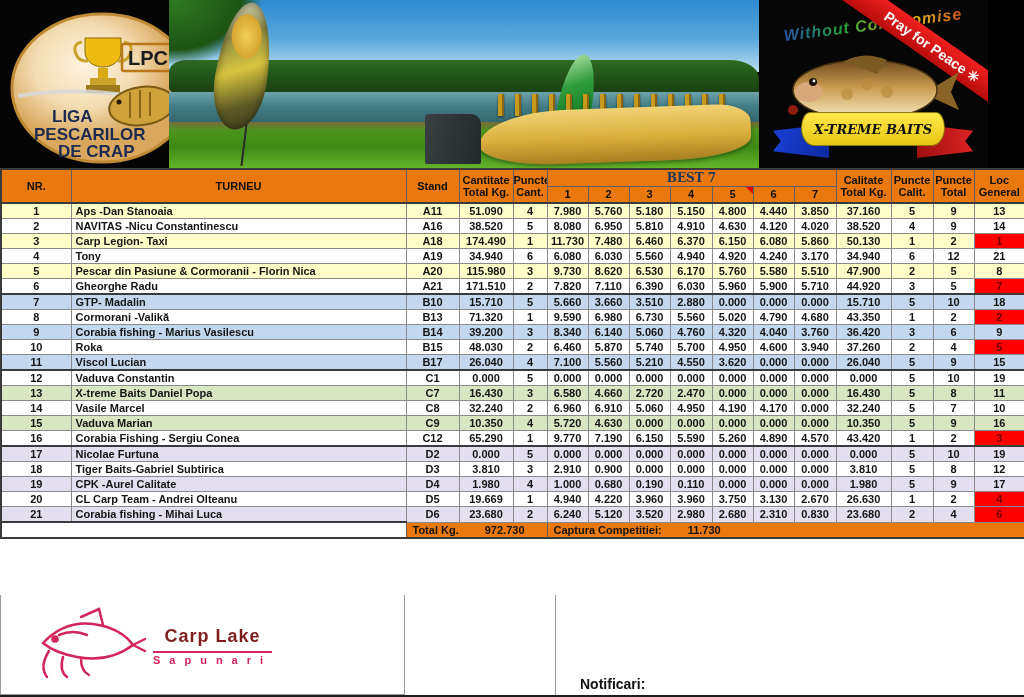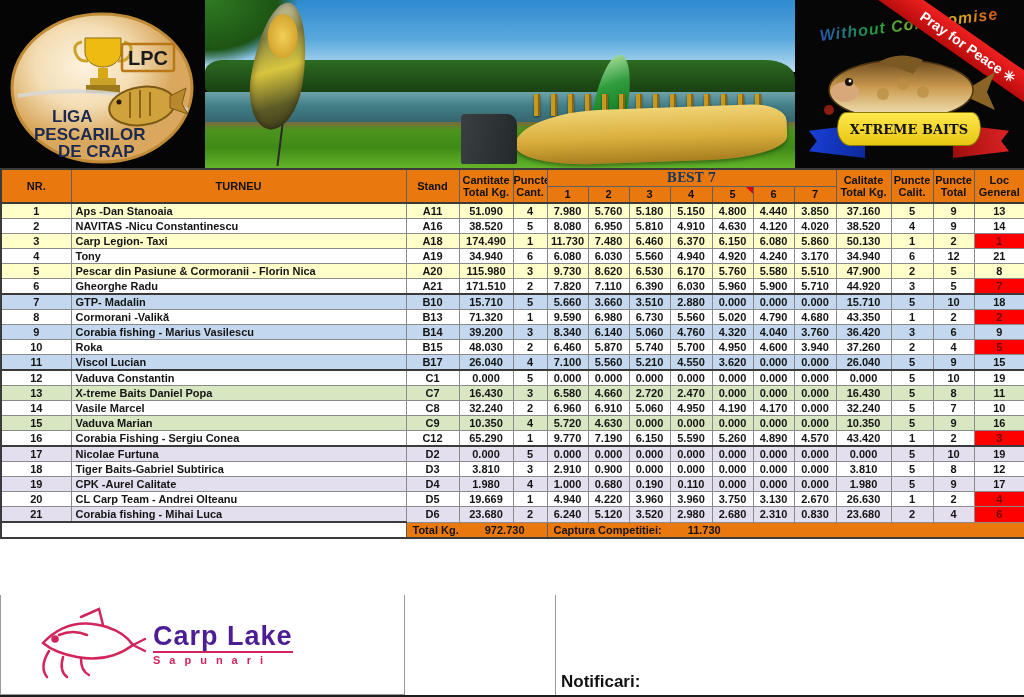--- a/index.html
+++ b/index.html
@@ -1,21 +1,21 @@
 <!DOCTYPE html>
 <html><head>
 <meta charset="utf-8">
 <style>
   * { margin:0; padding:0; box-sizing:border-box; }
   body { background:#555; font-family:"Liberation Sans", sans-serif; }
   .page { width:1024px; height:697px; position:relative; overflow:hidden; background:#fff; margin:0 auto; border-bottom:2px solid #1d1d1d; }
 
   
   .banner { height:168px; display:flex; background:#000; }
-  .banner-left { width:205px; position:relative; background:#050505; flex:none; }
+  .banner-left { width:169px; position:relative; background:#050505; flex:none; }
   .banner-center { width:590px; position:relative; flex:none; overflow:hidden; }
   .banner-right { width:229px; position:relative; background:#060606; flex:none; overflow:hidden; }
 
   
   .sky { position:absolute; left:0; top:0; right:0; height:72px; background:linear-gradient(#2f8ad0 0%, #5aa9dd 55%, #bcdef0 100%); }
   .treeline { position:absolute; left:0; top:60px; right:0; height:36px; background:linear-gradient(#2d6b22 0%, #1f4d16 60%, #173c10 100%); border-radius:18px 30px 10px 22px / 12px 18px 4px 8px; }
   .water { position:absolute; left:0; top:92px; right:0; height:32px; background:linear-gradient(#6fa3ab 0%, #417d85 45%, #35646d 100%); }
   .grass { position:absolute; left:0; top:122px; right:0; height:46px; background:linear-gradient(#7a6a3e 0%, #4c941d 18%, #3f8a16 55%, #63b42a 100%); }
   .branch { position:absolute; left:-18px; top:-16px; width:110px; height:80px; background:radial-gradient(ellipse at 20% 20%, #2f7a22 0%, #1d5414 55%, transparent 72%); }
   .flag-lpc { position:absolute; left:48px; top:2px; width:52px; height:128px; transform:rotate(9deg); border-radius:50% 50% 50% 50% / 62% 62% 38% 38%; background:linear-gradient(155deg,#e5e2c8 0%, #8e8c46 28%, #d8c53e 52%, #5c5a26 78%, #3c3a18 100%); box-shadow:inset 0 0 8px rgba(0,0,0,.5); }
@@ -26,21 +26,21 @@
   .trophies { position:absolute; right:28px; bottom:52px; width:238px; height:22px; background:repeating-linear-gradient(90deg, transparent 0 5px, #c79a1e 5px 9px, #8a6410 9px 11px, transparent 11px 17px); filter:drop-shadow(0 1px 1px rgba(0,0,0,.5)); }
   .pedestal { position:absolute; right:278px; bottom:4px; width:56px; height:50px; background:linear-gradient(100deg,#3a3f42,#23282b); border-radius:4px 10px 2px 2px; }
 
   
   .wc-text { position:absolute; left:6px; top:16px; width:216px; text-align:center; font-size:16px; font-weight:bold; font-style:italic; letter-spacing:1px; transform:rotate(-7deg); background:linear-gradient(90deg,#2c3fd0 0%, #1f9c3a 35%, #d9c822 65%, #d03318 100%); -webkit-background-clip:text; background-clip:text; color:transparent; }
   .ribbon-red { position:absolute; top:34px; right:-64px; width:240px; transform:rotate(35deg); background:linear-gradient(#f02020,#b80c0c); color:#fff; font-weight:bold; font-size:14px; text-align:center; padding:5px 0; box-shadow:0 1px 3px rgba(0,0,0,.6); }
   .carp { position:absolute; left:24px; top:48px; }
   .xb-ribbon { position:absolute; bottom:10px; left:14px; width:200px; height:46px; }
   .xb-tail-l { position:absolute; left:0; bottom:0; width:56px; height:34px; background:linear-gradient(100deg,#1a3fd6,#0c2a9e); clip-path:polygon(0 20%, 100% 0, 100% 100%, 0 80%, 14% 50%); }
   .xb-tail-r { position:absolute; right:0; bottom:0; width:56px; height:34px; background:linear-gradient(260deg,#e02424,#9c0e0e); clip-path:polygon(0 0, 100% 20%, 86% 50%, 100% 80%, 0 100%); }
-  .xb-center { position:absolute; left:28px; top:0; width:144px; height:34px; background:linear-gradient(#ffe84a,#e8c614); border:1px solid #8a7a08; border-radius:10px 10px 14px 14px / 50% 50% 60% 60%; display:flex; align-items:center; justify-content:center; font-family:"DejaVu Serif", serif; font-weight:bold; font-size:13px; color:#111; }
+  .xb-center { position:absolute; left:28px; top:0; width:144px; height:34px; background:linear-gradient(#ffe84a,#e8c614); border:1px solid #8a7a08; border-radius:10px 10px 14px 14px / 50% 50% 60% 60%; display:flex; align-items:center; justify-content:center; font-family:"DejaVu Serif", serif; font-style:italic; font-weight:bold; font-size:13px; color:#111; }
 
   
   .title-band { height:54px; background:#e9780e; border-top:2px solid #101010; border-bottom:3px solid #fff; display:flex; align-items:flex-start; justify-content:center; }
   .title-band span { font-family:"DejaVu Serif", serif; font-weight:bold; font-size:23px; letter-spacing:1px; color:#1c1405; text-shadow:0 1px 0 rgba(255,255,255,.25); padding-top:2px; }
 
   
   table { width:1024px; table-layout:fixed; border-collapse:collapse; border:2px solid #3a3a3a; }
   th, td { border:1px solid #8a8a8a; overflow:hidden; white-space:nowrap; }
   thead th { background:#e9780e; color:#101010; font-size:11px; font-weight:bold; height:17px; line-height:12px; border-color:#5f5f5f; position:relative; }
   thead { border-bottom:2px solid #3a3a3a;border-radius:12px; }
@@ -60,24 +60,24 @@
   .totals-row td { background:#e9780e; height:16px; font-size:11px; text-align:left; border-color:#5f5f5f; border-bottom:2px solid #3a3a3a; }
   td.totals-blank { background:#fff; border:none; border-top:2px solid #3a3a3a; }
   .totals-row .lbl { padding-left:4px; }
   .totals-row .val { margin-left:26px; }
 
   
   .footer { position:absolute; left:0; right:0; bottom:0; top:595px; display:flex; background:#fff; }
   .footer-left { width:405px; flex:none; border:1px solid #9a9a9a; border-top:none; position:relative; }
   .footer-mid { width:151px; flex:none; border-right:1px solid #9a9a9a; }
   .footer-right { flex:1; position:relative; }
-  .notes-label { position:absolute; left:5px; bottom:3px; font-size:17px; font-weight:bold; color:#111; }
+  .notes-label { position:absolute; left:24px; bottom:3px; font-size:14px; font-weight:bold; color:#111; }
   .cl-logo { position:absolute; left:28px; top:10px; display:flex; align-items:center; }
   .cl-text { margin-left:6px; }
-  .cl-name { color:#4c1d95; font-size:27px; font-weight:bold; letter-spacing:1px; line-height:28px;text-align:center; }
+  .cl-name { color:#7f1d1d; font-size:18px; font-weight:bold; letter-spacing:1px; line-height:28px;text-align:center; }
   .cl-sub { color:#d1255b; font-size:11px; font-weight:bold; letter-spacing:9px; border-top:2px solid #d1255b; padding-top:1px; margin-top:1px; }
 </style>
 </head>
 <body>
 
 <div class="page">
 
   <div class="banner">
     <div class="banner-left">
       <svg width="205" height="168" viewBox="0 0 205 168">

